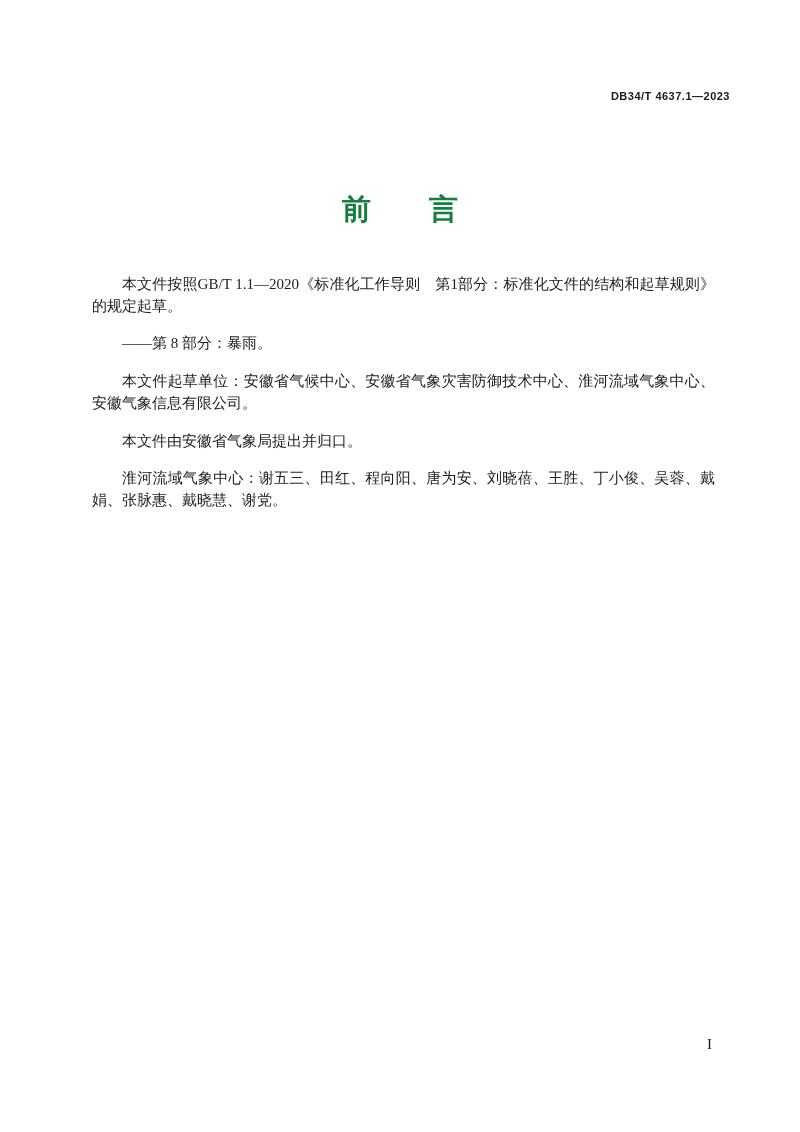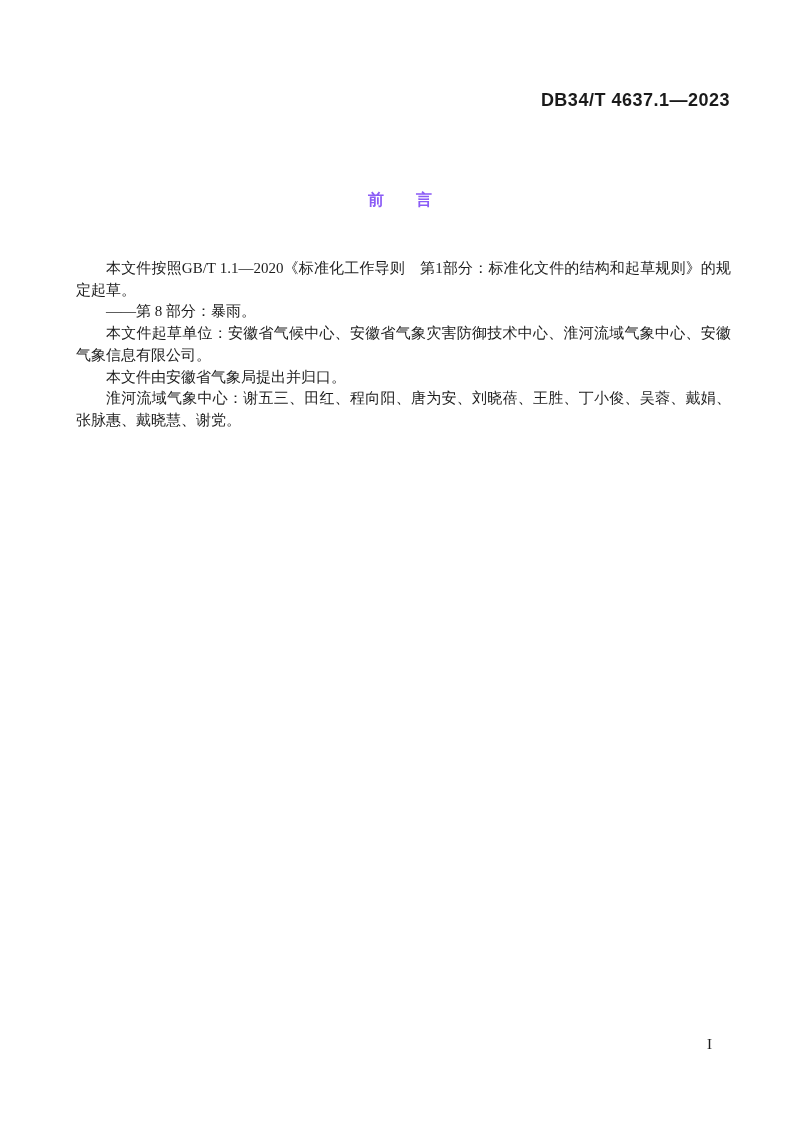--- a/index.html
+++ b/index.html
@@ -17,47 +17,47 @@
     overflow: hidden;
   }
   .doc-header {
     position: absolute;
     top: 90px;
     left: 0;
     right: 70px;
     text-align: right;
     font-family: "Liberation Sans", "DejaVu Sans", sans-serif;
     font-weight: 700;
-    font-size: 18px;
+    font-size: 11px;
     letter-spacing: 0.5px;
     color: #1a1a1a;
   }
   .doc-title {
     position: absolute;
     top: 190px;
     left: 0;
     width: 100%;
     text-align: center;
     font-family: "Liberation Sans", "DejaVu Sans", sans-serif;
     font-weight: 700;
-    font-size: 16px;
-    color: #8b5cf6;
+    font-size: 29px;
+    color: #15803d;
   }
   .doc-body {
     position: absolute;
     top: 258px;
     left: 76px;
     width: 655px;
     font-size: 15px;
     line-height: 21.7px;
     text-align: justify;
     color: #1c1c1c;
   }
   .doc-body p {
-    margin: 0;
+    margin: 16px;
     text-indent: 2em;
   }
   .page-footer {
     position: absolute;
     top: 1036px;
     left: 0;
     right: 88px;
     text-align: right;
     font-size: 15px;
     color: #1c1c1c;

